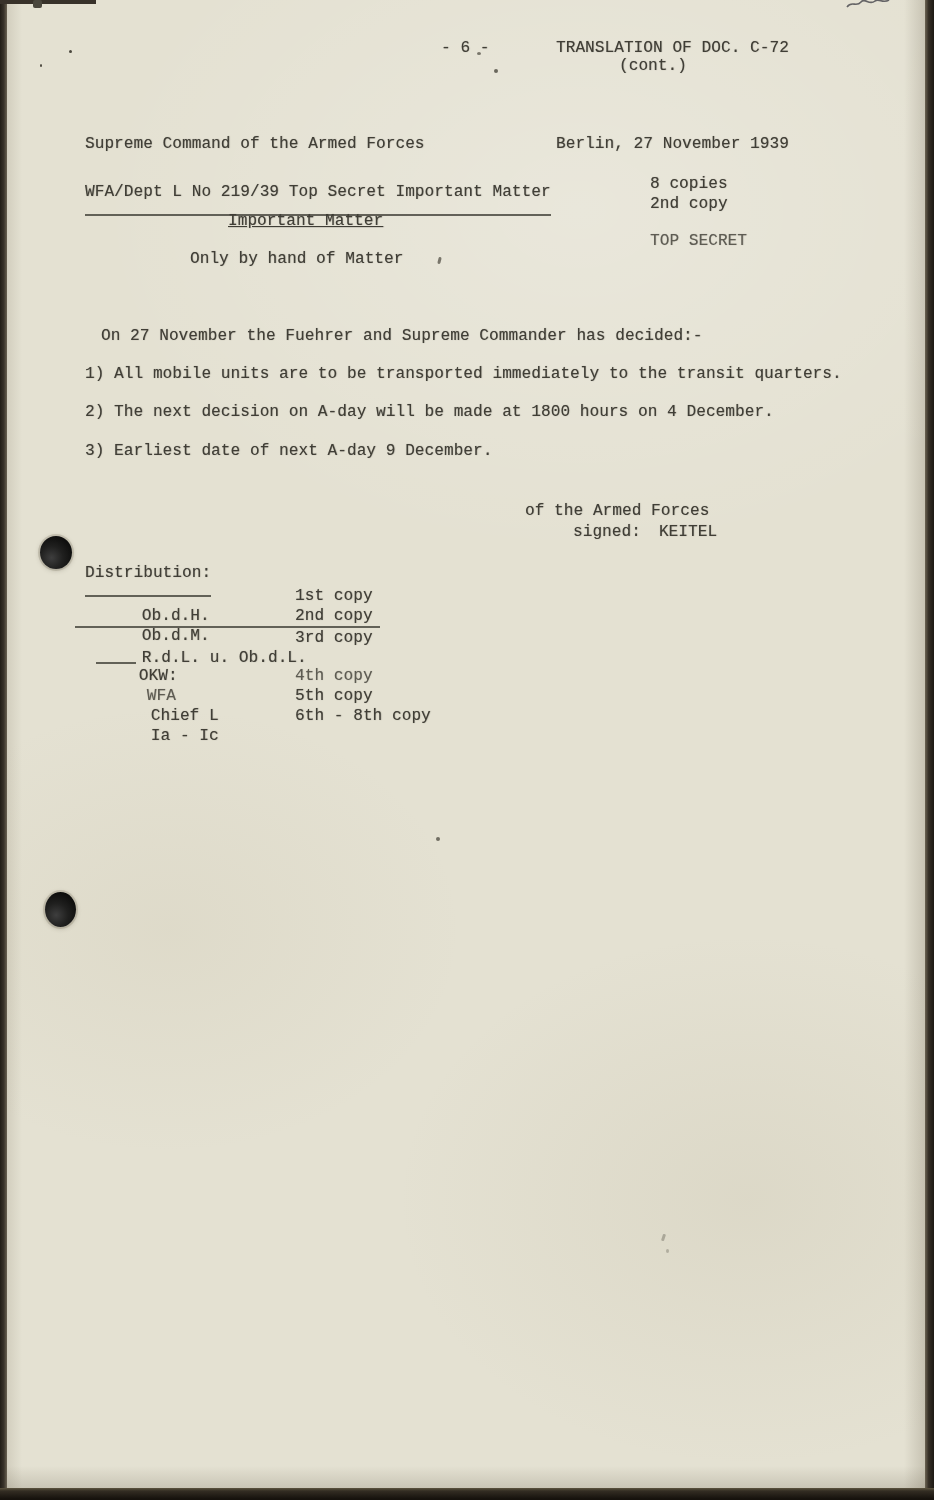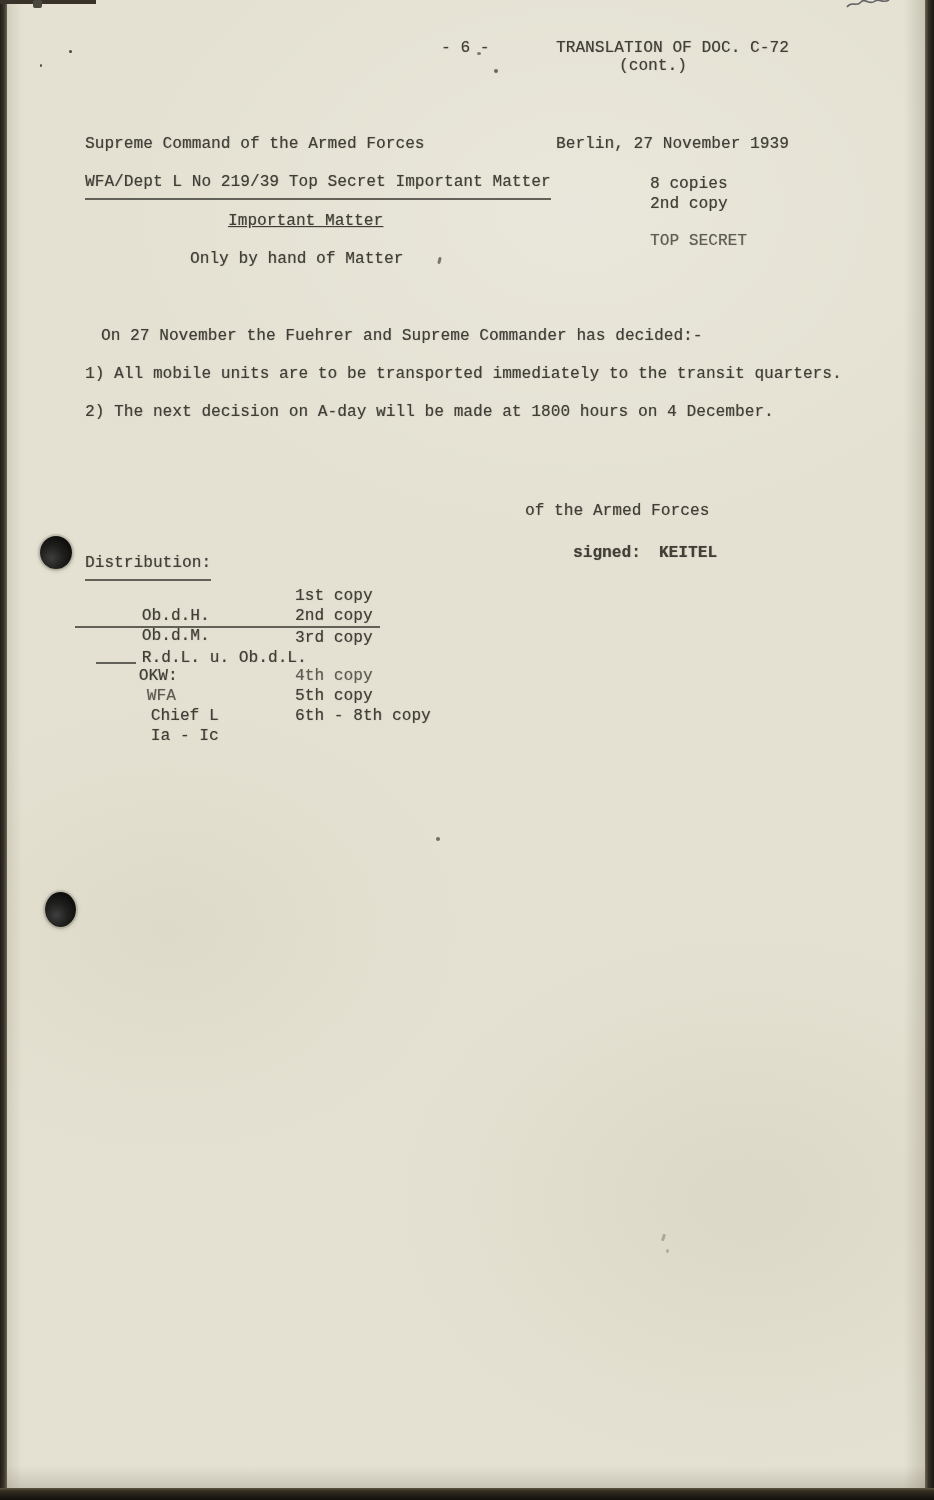--- a/index.html
+++ b/index.html
@@ -21,21 +21,21 @@
   
   .t {
     position:absolute;
     white-space:pre;
     font:16px/20px "Liberation Mono","DejaVu Sans Mono",monospace;
     color:#403e36;
     text-shadow:0.4px 0.3px 0.9px rgba(64,62,54,0.55);
     letter-spacing:0.1px;
   }
   .fade { opacity:0.82; }
-  .ul { border-bottom:2px solid rgba(62,60,52,0.78); padding-bottom:6px; }
+  .ul { border-bottom:2px solid rgba(62,60,52,0.78); padding-bottom:12px;margin-top:10px; }
 
   
   .edge { position:absolute; }
   .edge-left   { left:0; top:0; width:7px; height:1500px;
                  background:linear-gradient(90deg,#211d16 0%,#39332a 55%,#6a6252 100%); }
   .edge-right  { right:0; top:0; width:9px; height:1500px;
                  background:linear-gradient(270deg,#1d1913 0%,#352f26 60%,#6c6453 100%); }
   .edge-bottom { left:0; bottom:0; width:934px; height:12px;
                  background:linear-gradient(0deg,#16120d 0%,#2b2whoops 0) ; }
   .edge-bottom { left:0; bottom:0; width:934px; height:12px;
@@ -96,23 +96,24 @@
   <div class="speck" style="left:438px; top:257px; width:3px; height:7px; border-radius:2px; transform:rotate(14deg); opacity:.7;"></div>
 
   <div class="t" style="left:556px; top:134px;">Berlin, 27 November 1939</div>
   <div class="t" style="left:650px; top:174px;">8 copies</div>
   <div class="t" style="left:650px; top:194px;">2nd copy</div>
   <div class="t fade" style="left:650px; top:231px;">TOP SECRET</div>
 
   <div class="t" style="left:85px; top:326px;margin-left:16px;">On 27 November the Fuehrer and Supreme Commander has decided:-</div>
   <div class="t" style="left:85px; top:364px;">1) All mobile units are to be transported immediately to the transit quarters.</div>
   <div class="t" style="left:85px; top:402px;">2) The next decision on A-day will be made at 1800 hours on 4 December.</div>
+  <div class="t" style="left:85px; top:441px;">3) Earliest date of next A-day 9 December.</div>
 
   <div class="t" style="left:525px; top:501px;">of the Armed Forces</div>
-  <div class="t" style="left:573px; top:543px;font-weight:bold;"><span>signed:</span><span class="sig-name">KEITEL</span></div>
+  <div class="t" style="left:573px; top:522px;"><span>signed:</span><span class="sig-name">KEITEL</span></div>
 
   <div class="t ul" style="left:85px; top:553px;">Distribution:</div>
 
   <div class="t dist-row" style="top:586px;">
     <span>Ob.d.H.</span>
     <span class="copy">1st copy</span>
   </div>
   <div class="t dist-row" style="top:606px;">
     <span>Ob.d.M.</span>
     <span class="copy">2nd copy</span>

